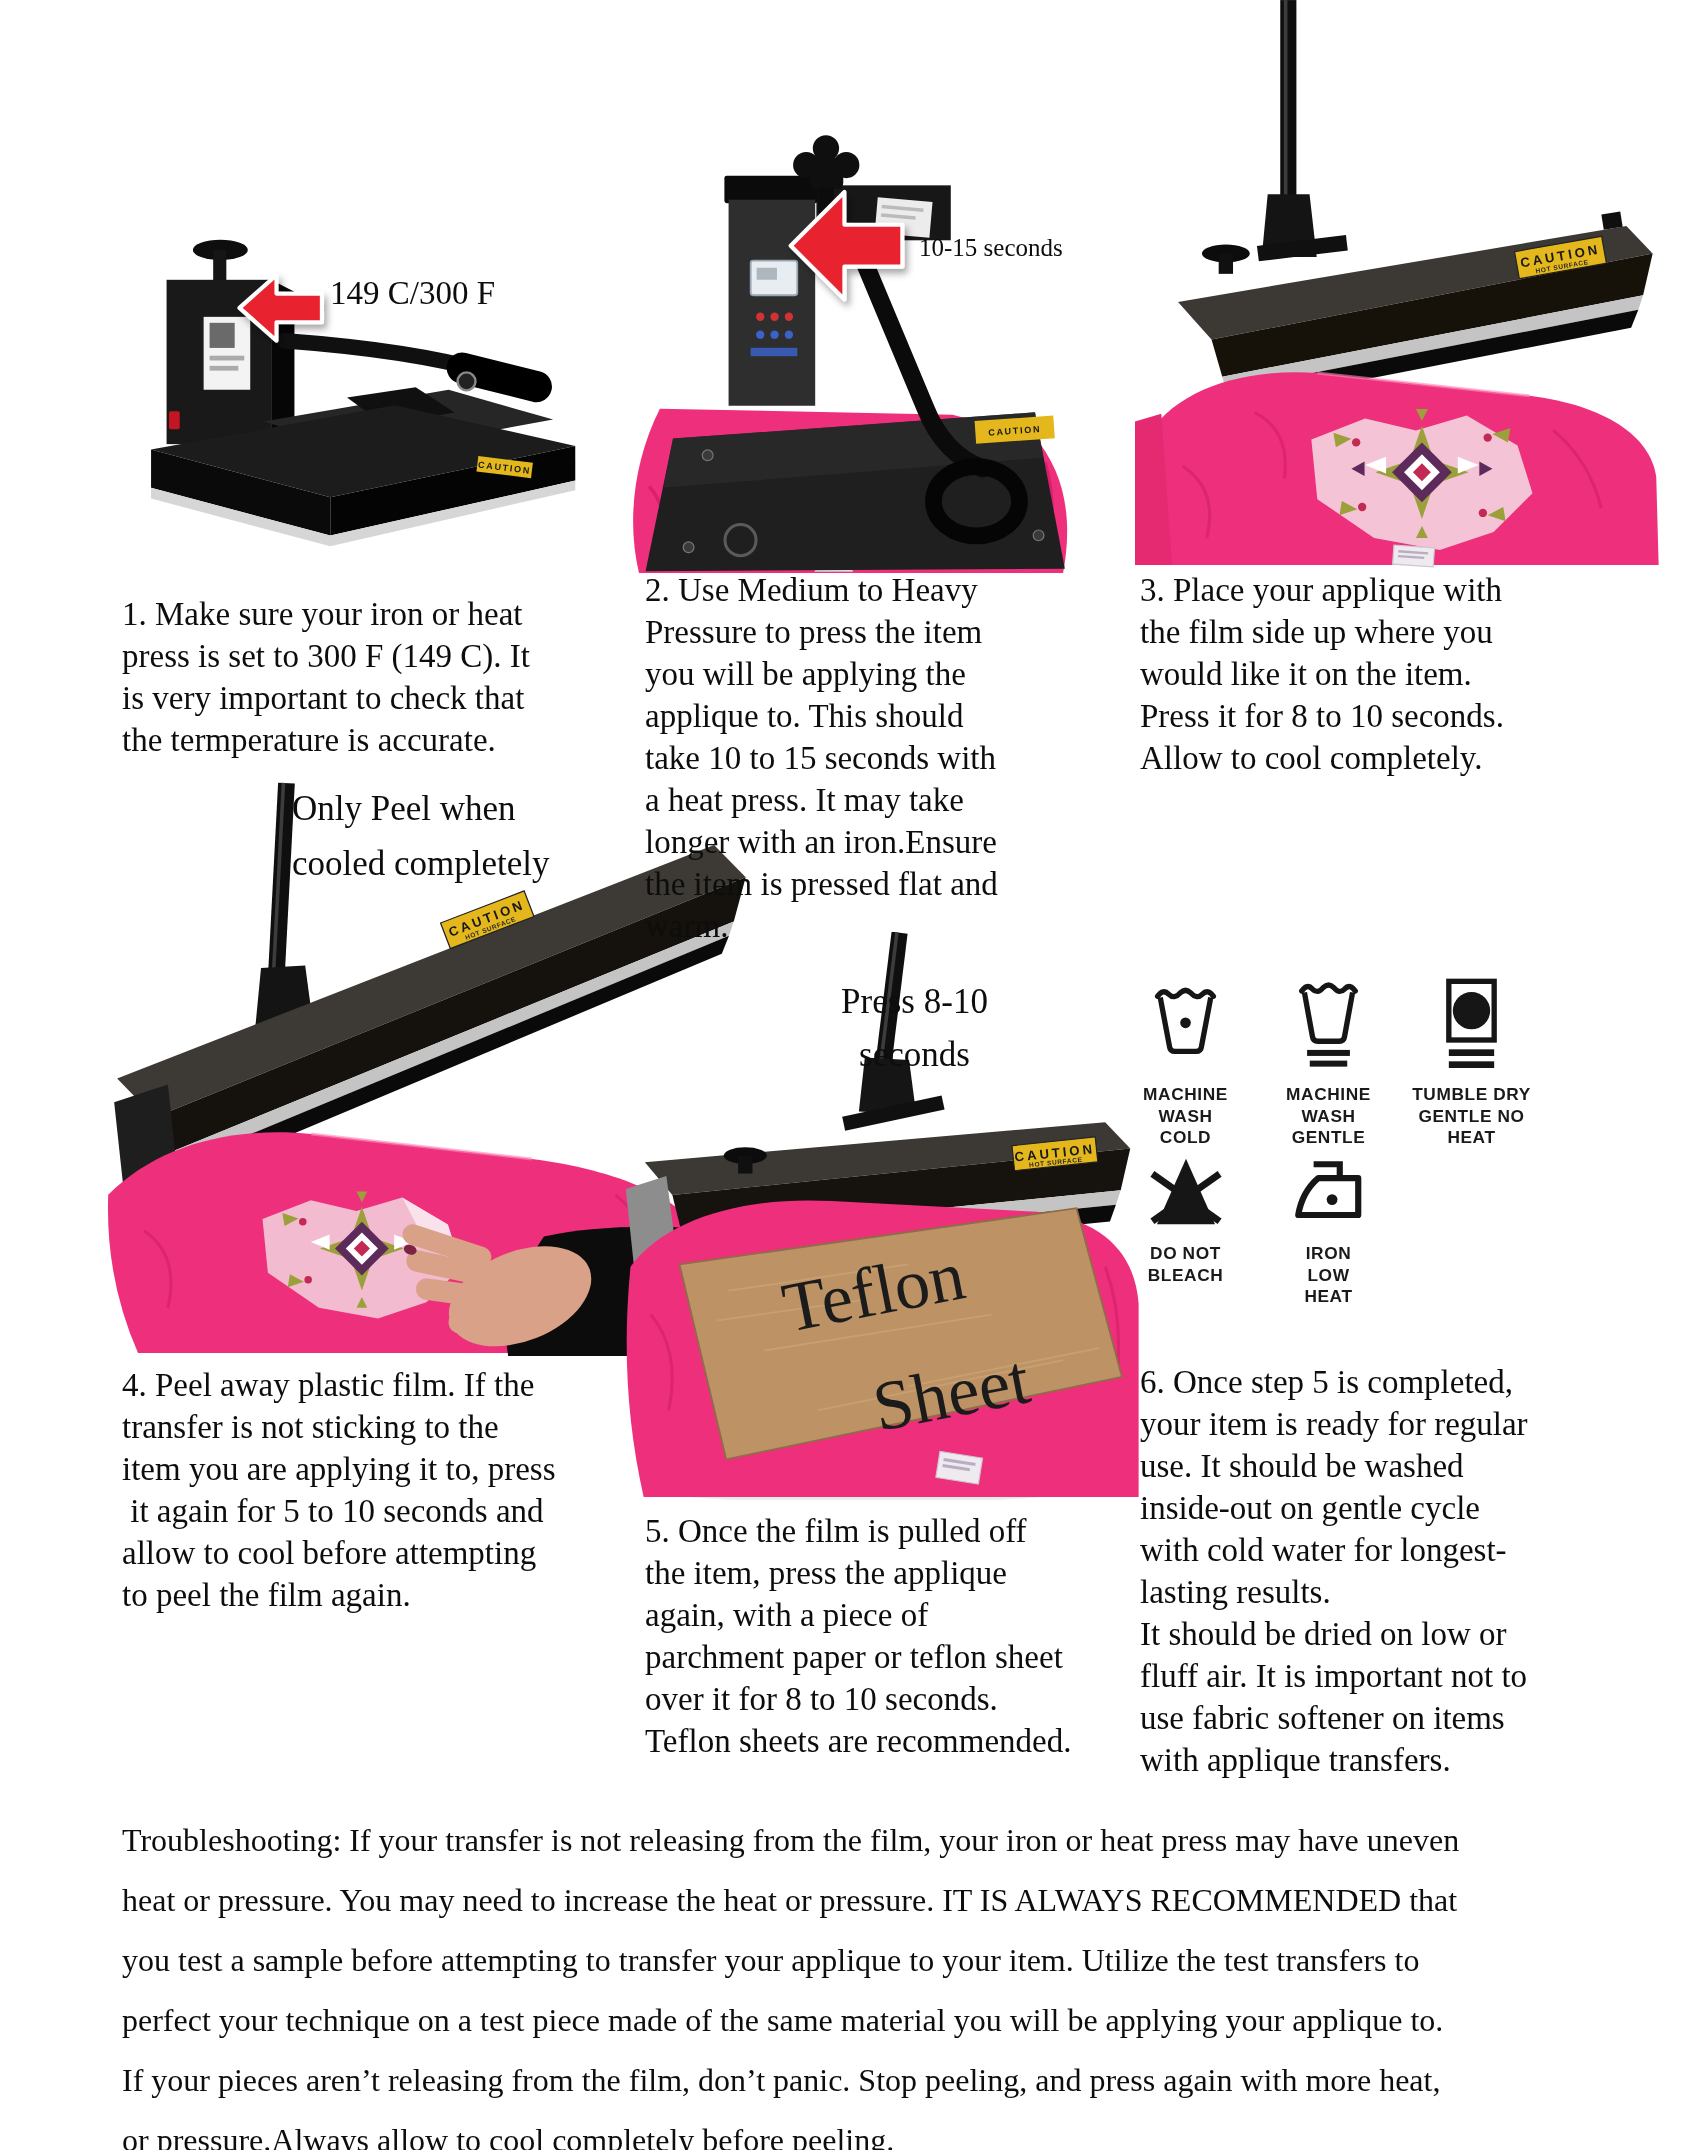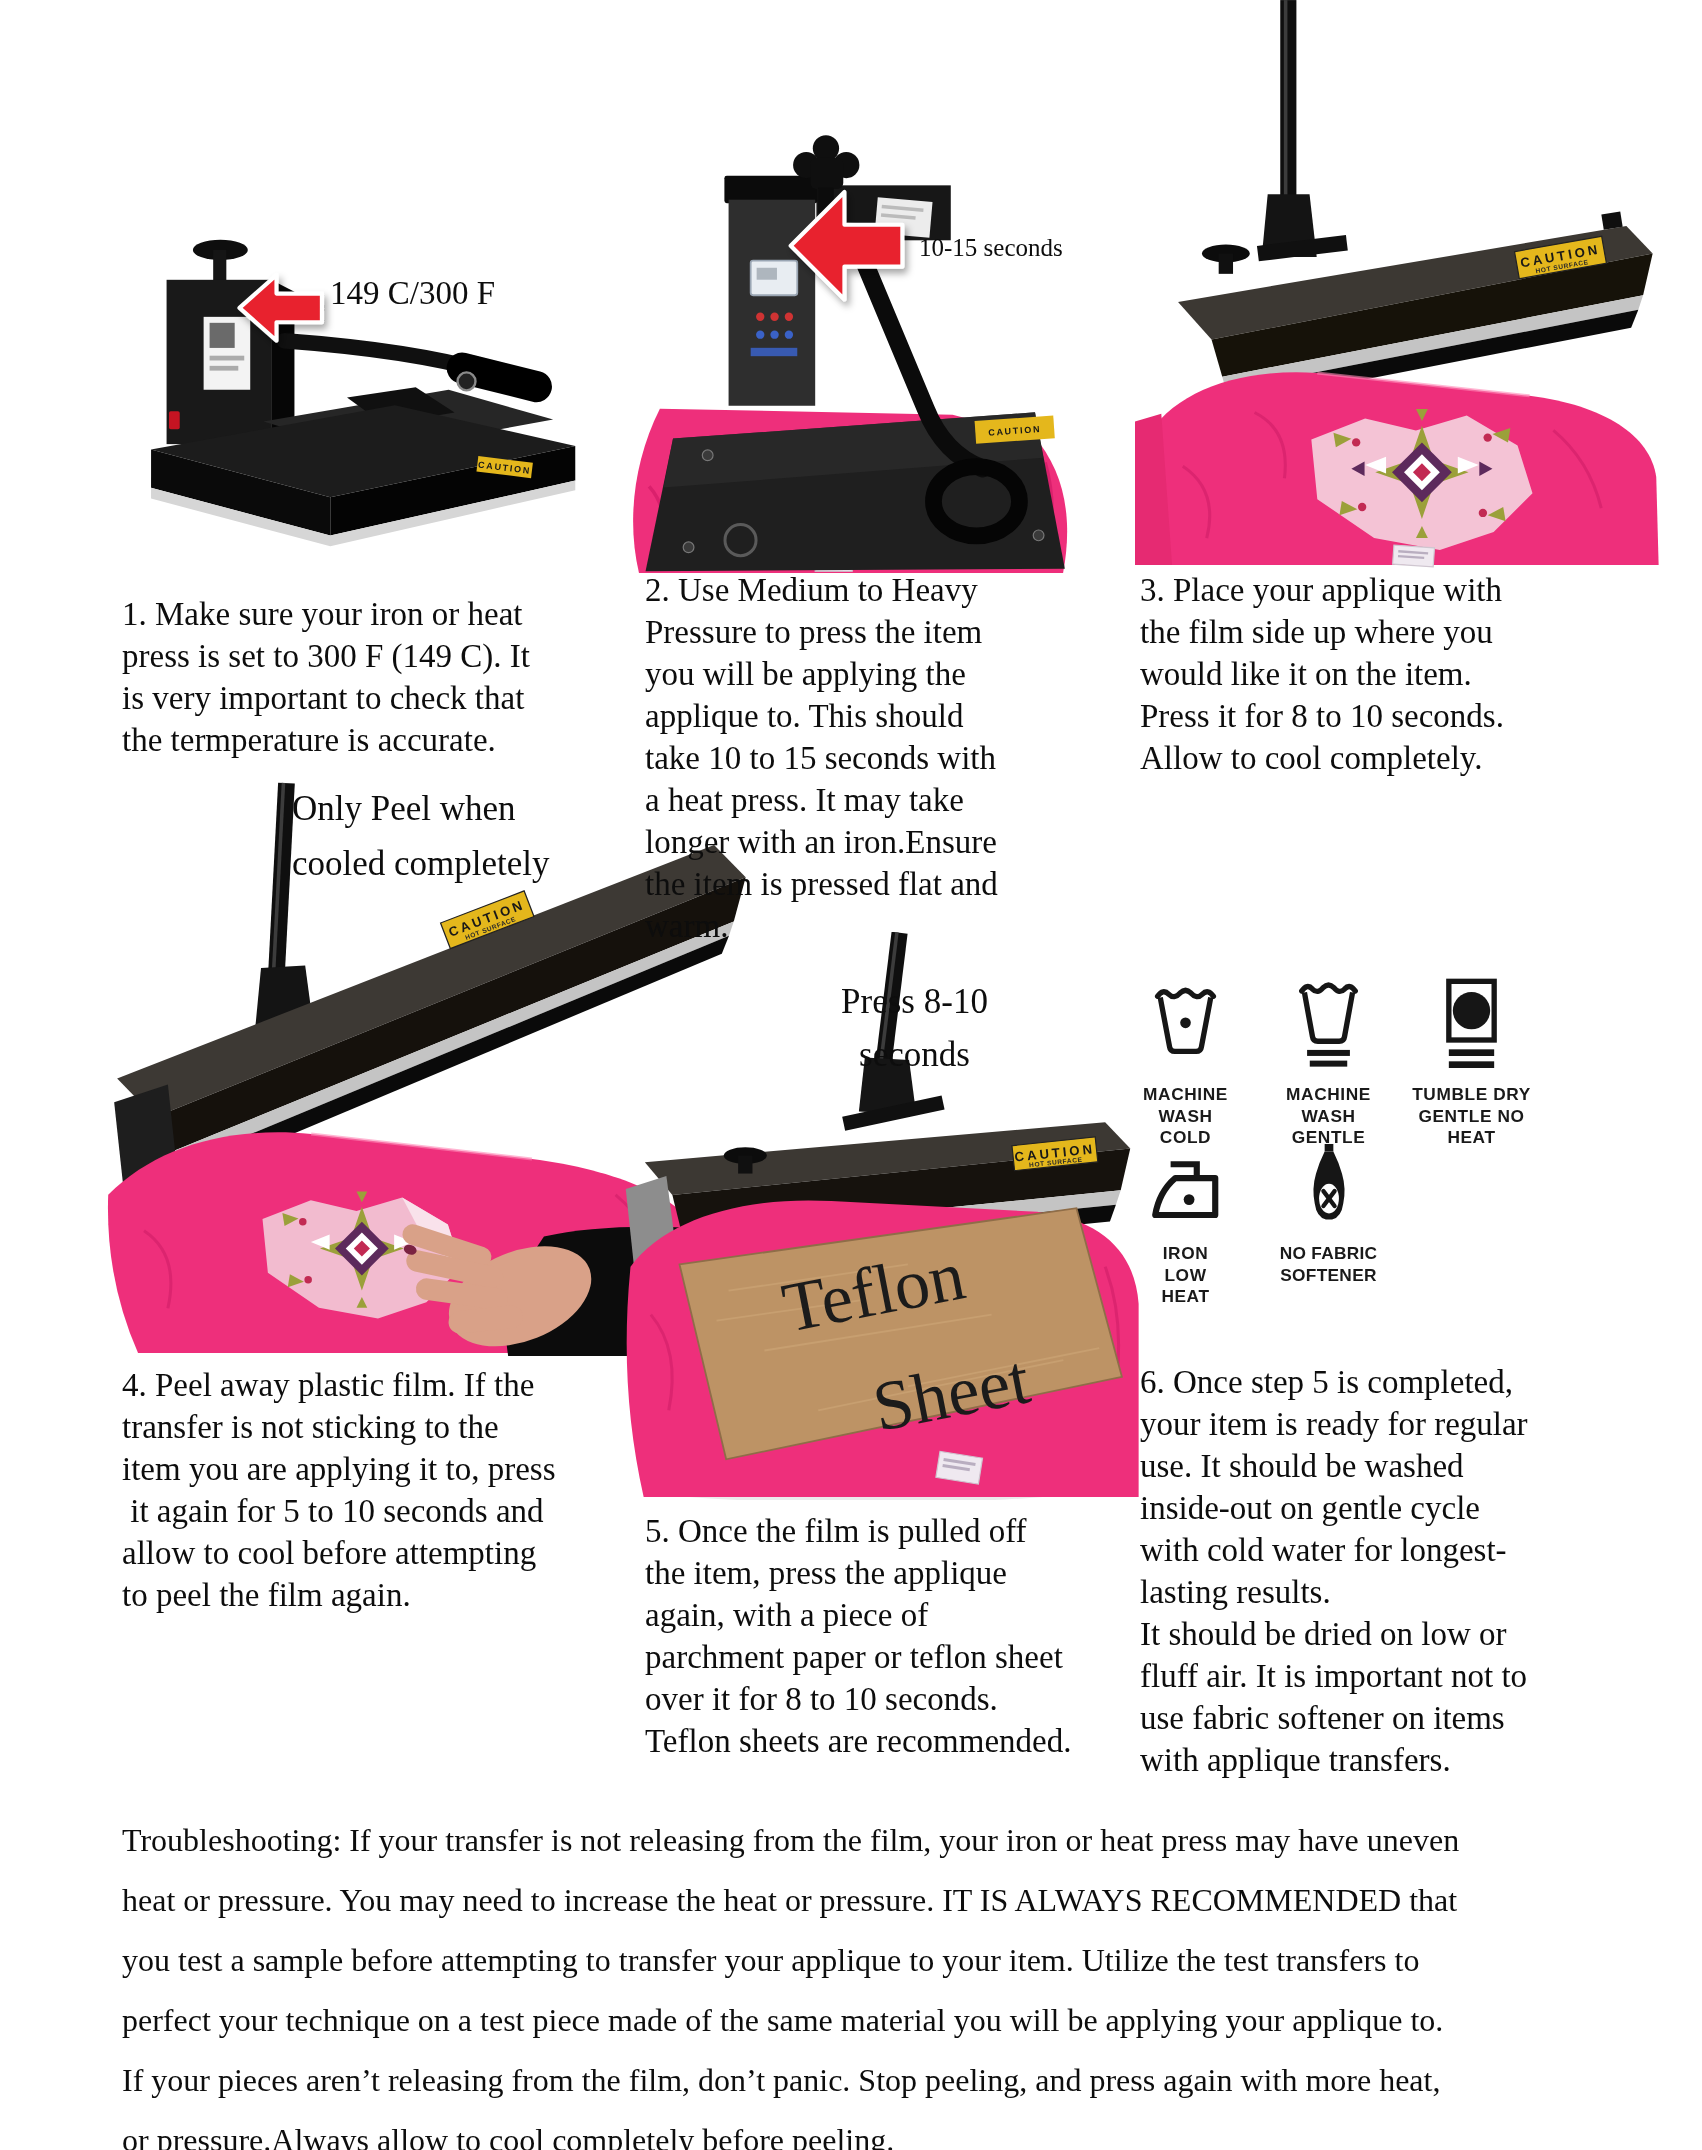--- a/index.html
+++ b/index.html
@@ -346,42 +346,40 @@
     </div>
     <div class="care-label">TUMBLE DRY
 GENTLE NO
 HEAT</div>
   </div>
 </div>
 
 <div class="abs care-grid-row" style="left:1114px;top:1141px;">
   <div class="care-cell">
     <div class="care-icn r2">
+      <svg width="78" height="84" viewBox="0 0 100 110">
+        <polygon points="50,10 88,96 12,96" fill="#161616"></polygon>
+        <line x1="6" y1="30" x2="94" y2="92" stroke="#161616" stroke-width="9"></line>
+        <line x1="94" y1="30" x2="6" y2="92" stroke="#161616" stroke-width="9"></line>
+      </svg>
+    </div>
+    <div class="care-label">DO NOT
+BLEACH</div>
+  </div>
+  <div class="care-cell">
+    <div class="care-icn r2">
       <svg width="78" height="80" viewBox="0 0 100 104">
         <path d="M30 12 H64 V30" fill="none" stroke="#161616" stroke-width="8"></path>
         <path d="M64 30 H88 V78 H10 Q15 48 36 30 Z" fill="none" stroke="#161616" stroke-width="8" stroke-linejoin="round"></path>
         <circle cx="54" cy="58" r="7" fill="#161616"></circle>
       </svg>
     </div>
     <div class="care-label">IRON
 LOW
 HEAT</div>
-  </div>
-  <div class="care-cell">
-    <div class="care-icn r2">
-      <svg width="62" height="94" viewBox="0 0 100 150">
-        <rect x="43" y="4" width="14" height="12" fill="#161616"></rect>
-        <path d="M43 16 Q34 34 29 52 Q22 76 27 100 Q30 122 45 126 L55 126 Q70 122 73 100 Q78 76 71 52 Q66 34 57 16 Z" fill="#161616"></path>
-        <ellipse cx="50" cy="92" rx="16" ry="24" fill="#ffffff"></ellipse>
-        <line x1="41" y1="80" x2="59" y2="104" stroke="#161616" stroke-width="7" stroke-linecap="round"></line>
-        <line x1="59" y1="80" x2="41" y2="104" stroke="#161616" stroke-width="7" stroke-linecap="round"></line>
-      </svg>
-    </div>
-    <div class="care-label plain">NO FABRIC
-SOFTENER</div>
   </div>
 </div>
 
 <div class="abs step" style="left:122px;top:1364px;">4. Peel away plastic film. If the
 transfer is not sticking to the
 item you are applying it to, press
  it again for 5 to 10 seconds and
 allow to cool before attempting
 to peel the film again.</div>
 <div class="abs step" style="left:645px;top:1510px;">5. Once the film is pulled off

